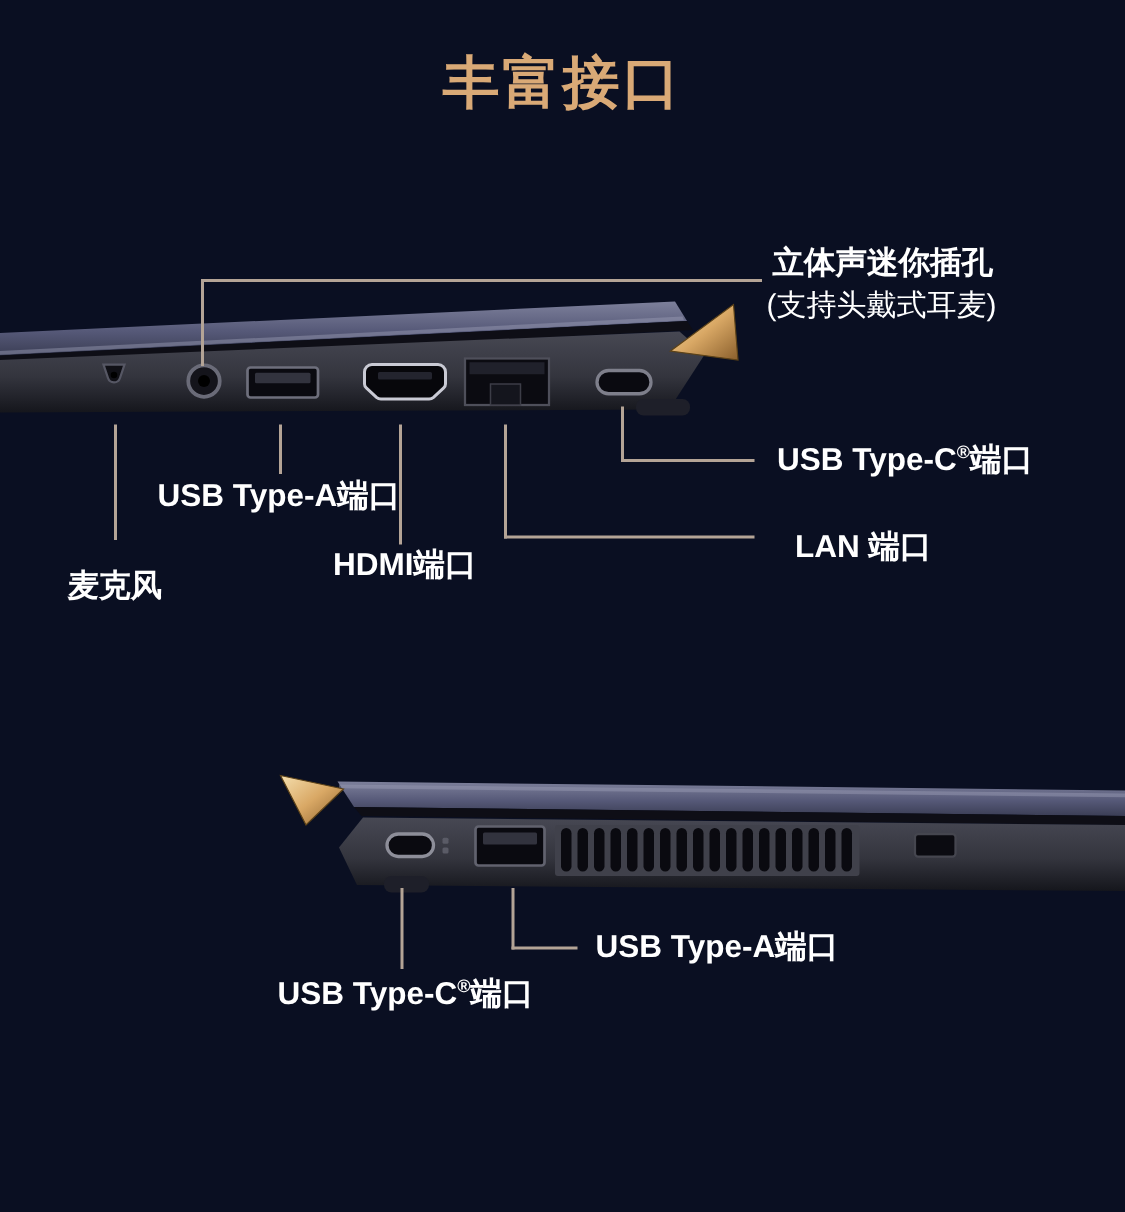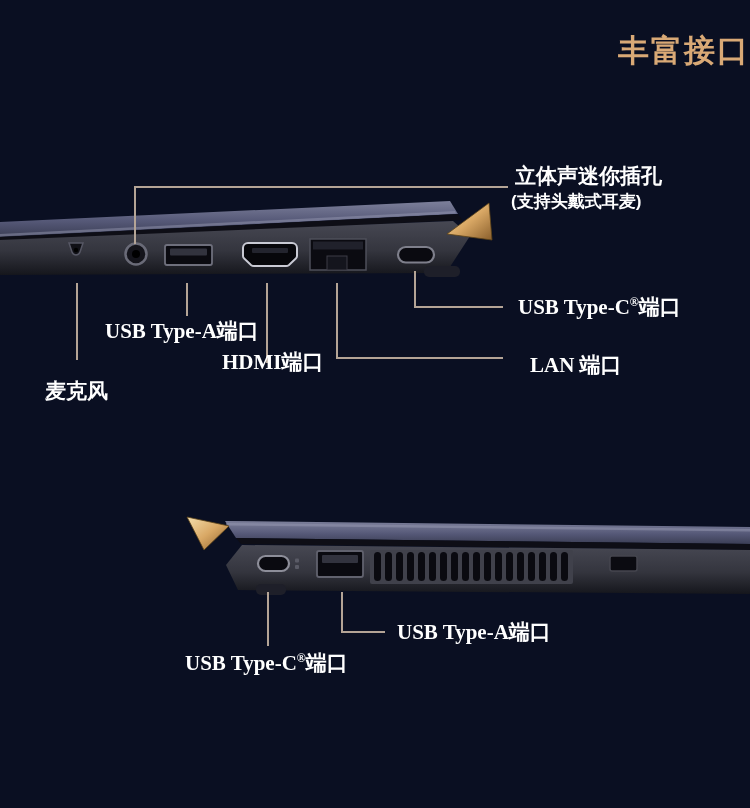--- a/index.html
+++ b/index.html
@@ -6,30 +6,30 @@
     --background:#0a0f22; --title-gold:#d9a976; --callout-line:#b4a496; --label-text:#ffffff;
   }
   *{box-sizing:border-box;}
   html,body{margin:0;padding:0;}
   body{
     width:750px;height:808px;position:relative;overflow:hidden;
     background:var(--background);
     font-family:"Liberation Sans","DejaVu Sans",sans-serif;
   }
   .title{
-    position:absolute;top:30px;left:0;width:100%;text-align:right;
-    font-size:31px;font-weight:bold;color:var(--title-gold);letter-spacing:2px;
+    position:absolute;top:30px;left:0;width:100%;text-align:center;
+    font-size:38px;font-weight:bold;color:var(--title-gold);letter-spacing:2px;
   }
   .label{
     position:absolute;color:var(--label-text);font-size:21px;font-weight:600;
-    white-space:nowrap;line-height:1.15;font-family:Liberation Serif, serif;
+    white-space:nowrap;line-height:1.15;
   }
   .label sup{font-size:12px;font-weight:600;}
   .sublabel{
-    position:absolute;color:var(--label-text);font-size:17px;font-weight:700;white-space:nowrap;
+    position:absolute;color:var(--label-text);font-size:20px;font-weight:400;white-space:nowrap;
   }
   .line{position:absolute;background:var(--callout-line);}
   .v{width:2px;} .h{height:2px;}
   svg{position:absolute;display:block;}
 </style>
 </head>
 <body>
 
 <div class="title">丰富接口</div>
 
@@ -101,21 +101,21 @@
 <div class="line v" style="left:414px;top:271px;height:37px"></div>
 <div class="line h" style="left:414px;top:306px;width:89px"></div>
 
 <div class="label" style="left:515px;top:164px">立体声迷你插孔</div>
 <div class="sublabel" style="left:511px;top:190px">(支持头戴式耳麦)</div>
 <div class="label" style="left:518px;top:295px">
   <span>USB Type-C</span><sup>®</sup><span>端口</span>
 </div>
 <div class="label" style="left:530px;top:353px">LAN 端口</div>
 <div class="label" style="left:105px;top:319px">USB Type-A端口</div>
-<div class="label" style="left:222px;top:350px">HDMI端口</div>
+<div class="label" style="left:222px;top:365px">HDMI端口</div>
 <div class="label" style="left:45px;top:379px">麦克风</div>
 
 <svg style="left:180px;top:505px" width="570" height="100" viewBox="0 0 570 100">
   <defs>
     <linearGradient id="lidGradB" x1="0" y1="0" x2="0" y2="1">
       <stop offset="0" stop-color="#7d809b"></stop>
         <stop offset="0.55" stop-color="#565978"></stop>
         <stop offset="1" stop-color="#3b3e55"></stop>
     </linearGradient>
     <linearGradient id="bodyGradB" x1="0" y1="0" x2="0" y2="1">

